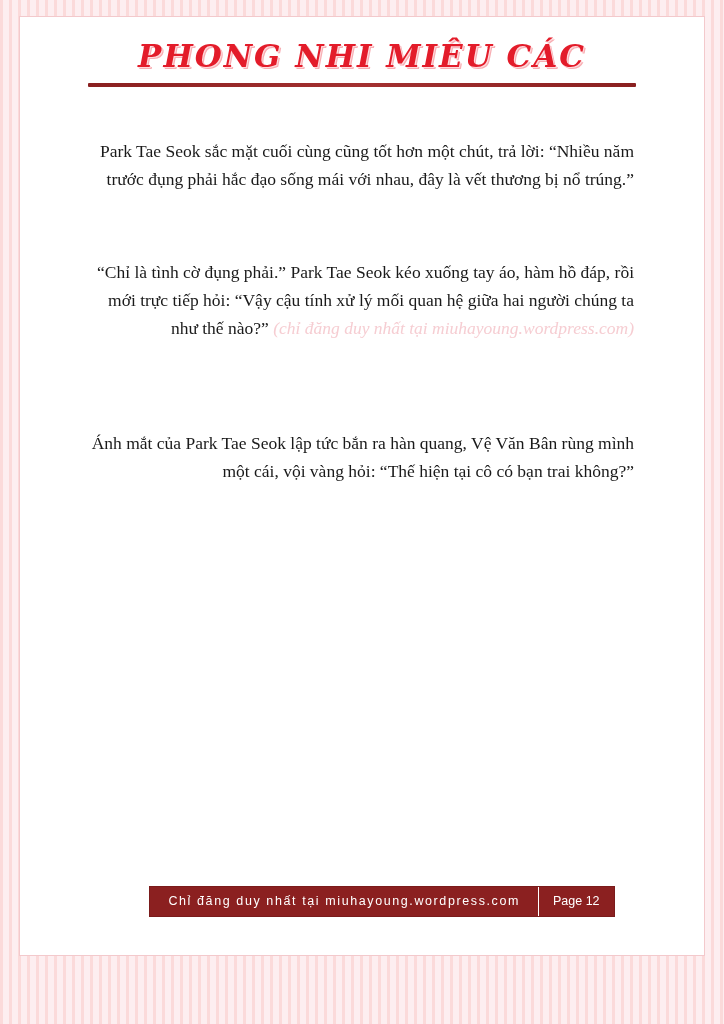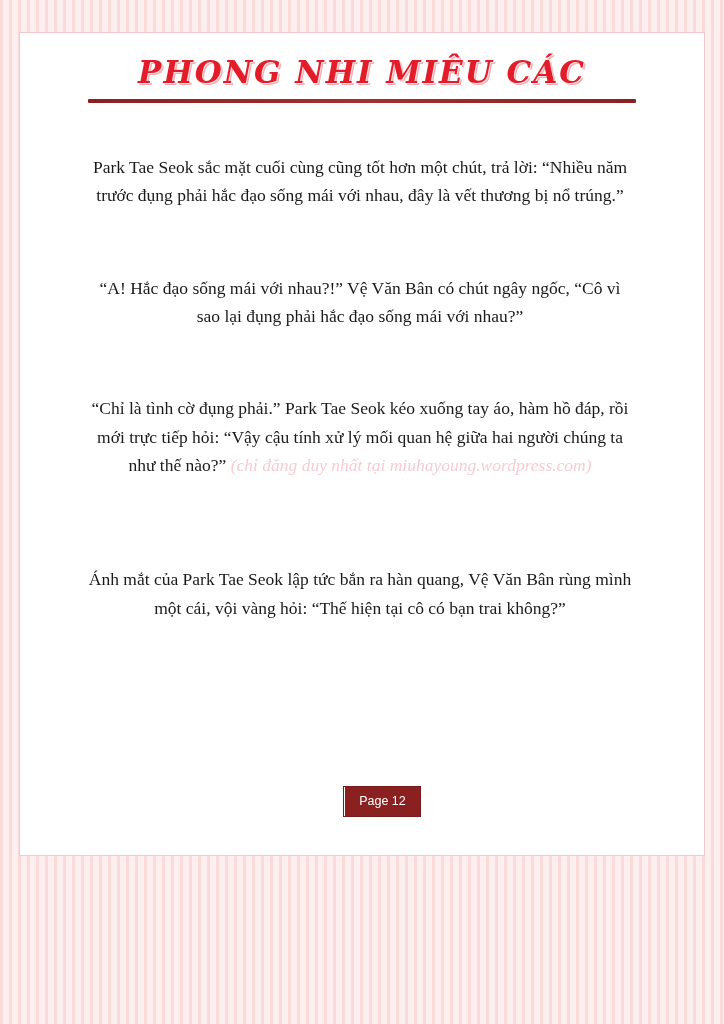--- a/index.html
+++ b/index.html
@@ -30,23 +30,23 @@
         #fdeef0 3px,
         #fdeef0 9px
       );
     box-sizing: border-box;
   }
 
   
   .sheet {
     position: absolute;
     left: 19px;
-    top: 32px;
+    top: 16px;
     width: 686px;
-    height: 824px;
+    height: 940px;
     background: #ffffff;
     box-sizing: border-box;
     border: 1px solid #f3c9cc;
     text-decoration: underline;
   }
 
   .header {
     position: absolute;
     left: 0;
     top: 0;
@@ -82,21 +82,21 @@
     left: 66px;
     top: 120px;
     width: 548px;
     font-size: 17.5px;
     line-height: 1.62;
     color: #1a1a1a;
   }
 
   .para {
     margin: 0 0 64px 0;
-    text-align: center;
+    text-align: right;
   }
 
   .para:last-child {
     margin-bottom: 10px;
   }
 
   .para-gap-large {
     margin-bottom: 86px;
   }
 
@@ -157,30 +157,30 @@
 
     <div class="header">
       <div class="header-title">PHONG NHI MIÊU CÁC</div>
       <div class="header-rule"></div>
     </div>
 
     <div class="content">
 
       <p class="para">Park Tae Seok sắc mặt cuối cùng cũng tốt hơn một chút, trả lời: “Nhiều năm trước đụng phải hắc đạo sống mái với nhau, đây là vết thương bị nổ trúng.”</p>
 
-      <p class="para">“A! Hắc đạo sống mái với nhau?!” Vệ Văn Bân có chút ngây ngốc, “Cô vì sao lại đụng phải hắc đạo sống mái với nhau?”</p>
 
       <p class="para para-gap-large"><span>“Chỉ là tình cờ đụng phải.” Park Tae Seok kéo xuống tay áo, hàm hồ đáp, rồi mới trực tiếp hỏi: “Vậy cậu tính xử lý mối quan hệ giữa hai người chúng ta như thế nào?” </span><span class="watermark">(chỉ đăng duy nhất tại miuhayoung.wordpress.com)</span></p>
 
 
       <p class="para">Ánh mắt của Park Tae Seok lập tức bắn ra hàn quang, Vệ Văn Bân rùng mình một cái, vội vàng hỏi: “Thế hiện tại cô có bạn trai không?”</p>
 
     </div>
 
     <div class="footer">
       <div class="footer-bar">
+        <div class="footer-text">Chỉ đăng duy nhất tại miuhayoung.wordpress.com</div>
         <div class="footer-sep"></div>
         <div class="footer-page">Page 12</div>
       </div>
     </div>
 
   </div>
 </div>
 
 </body></html>

